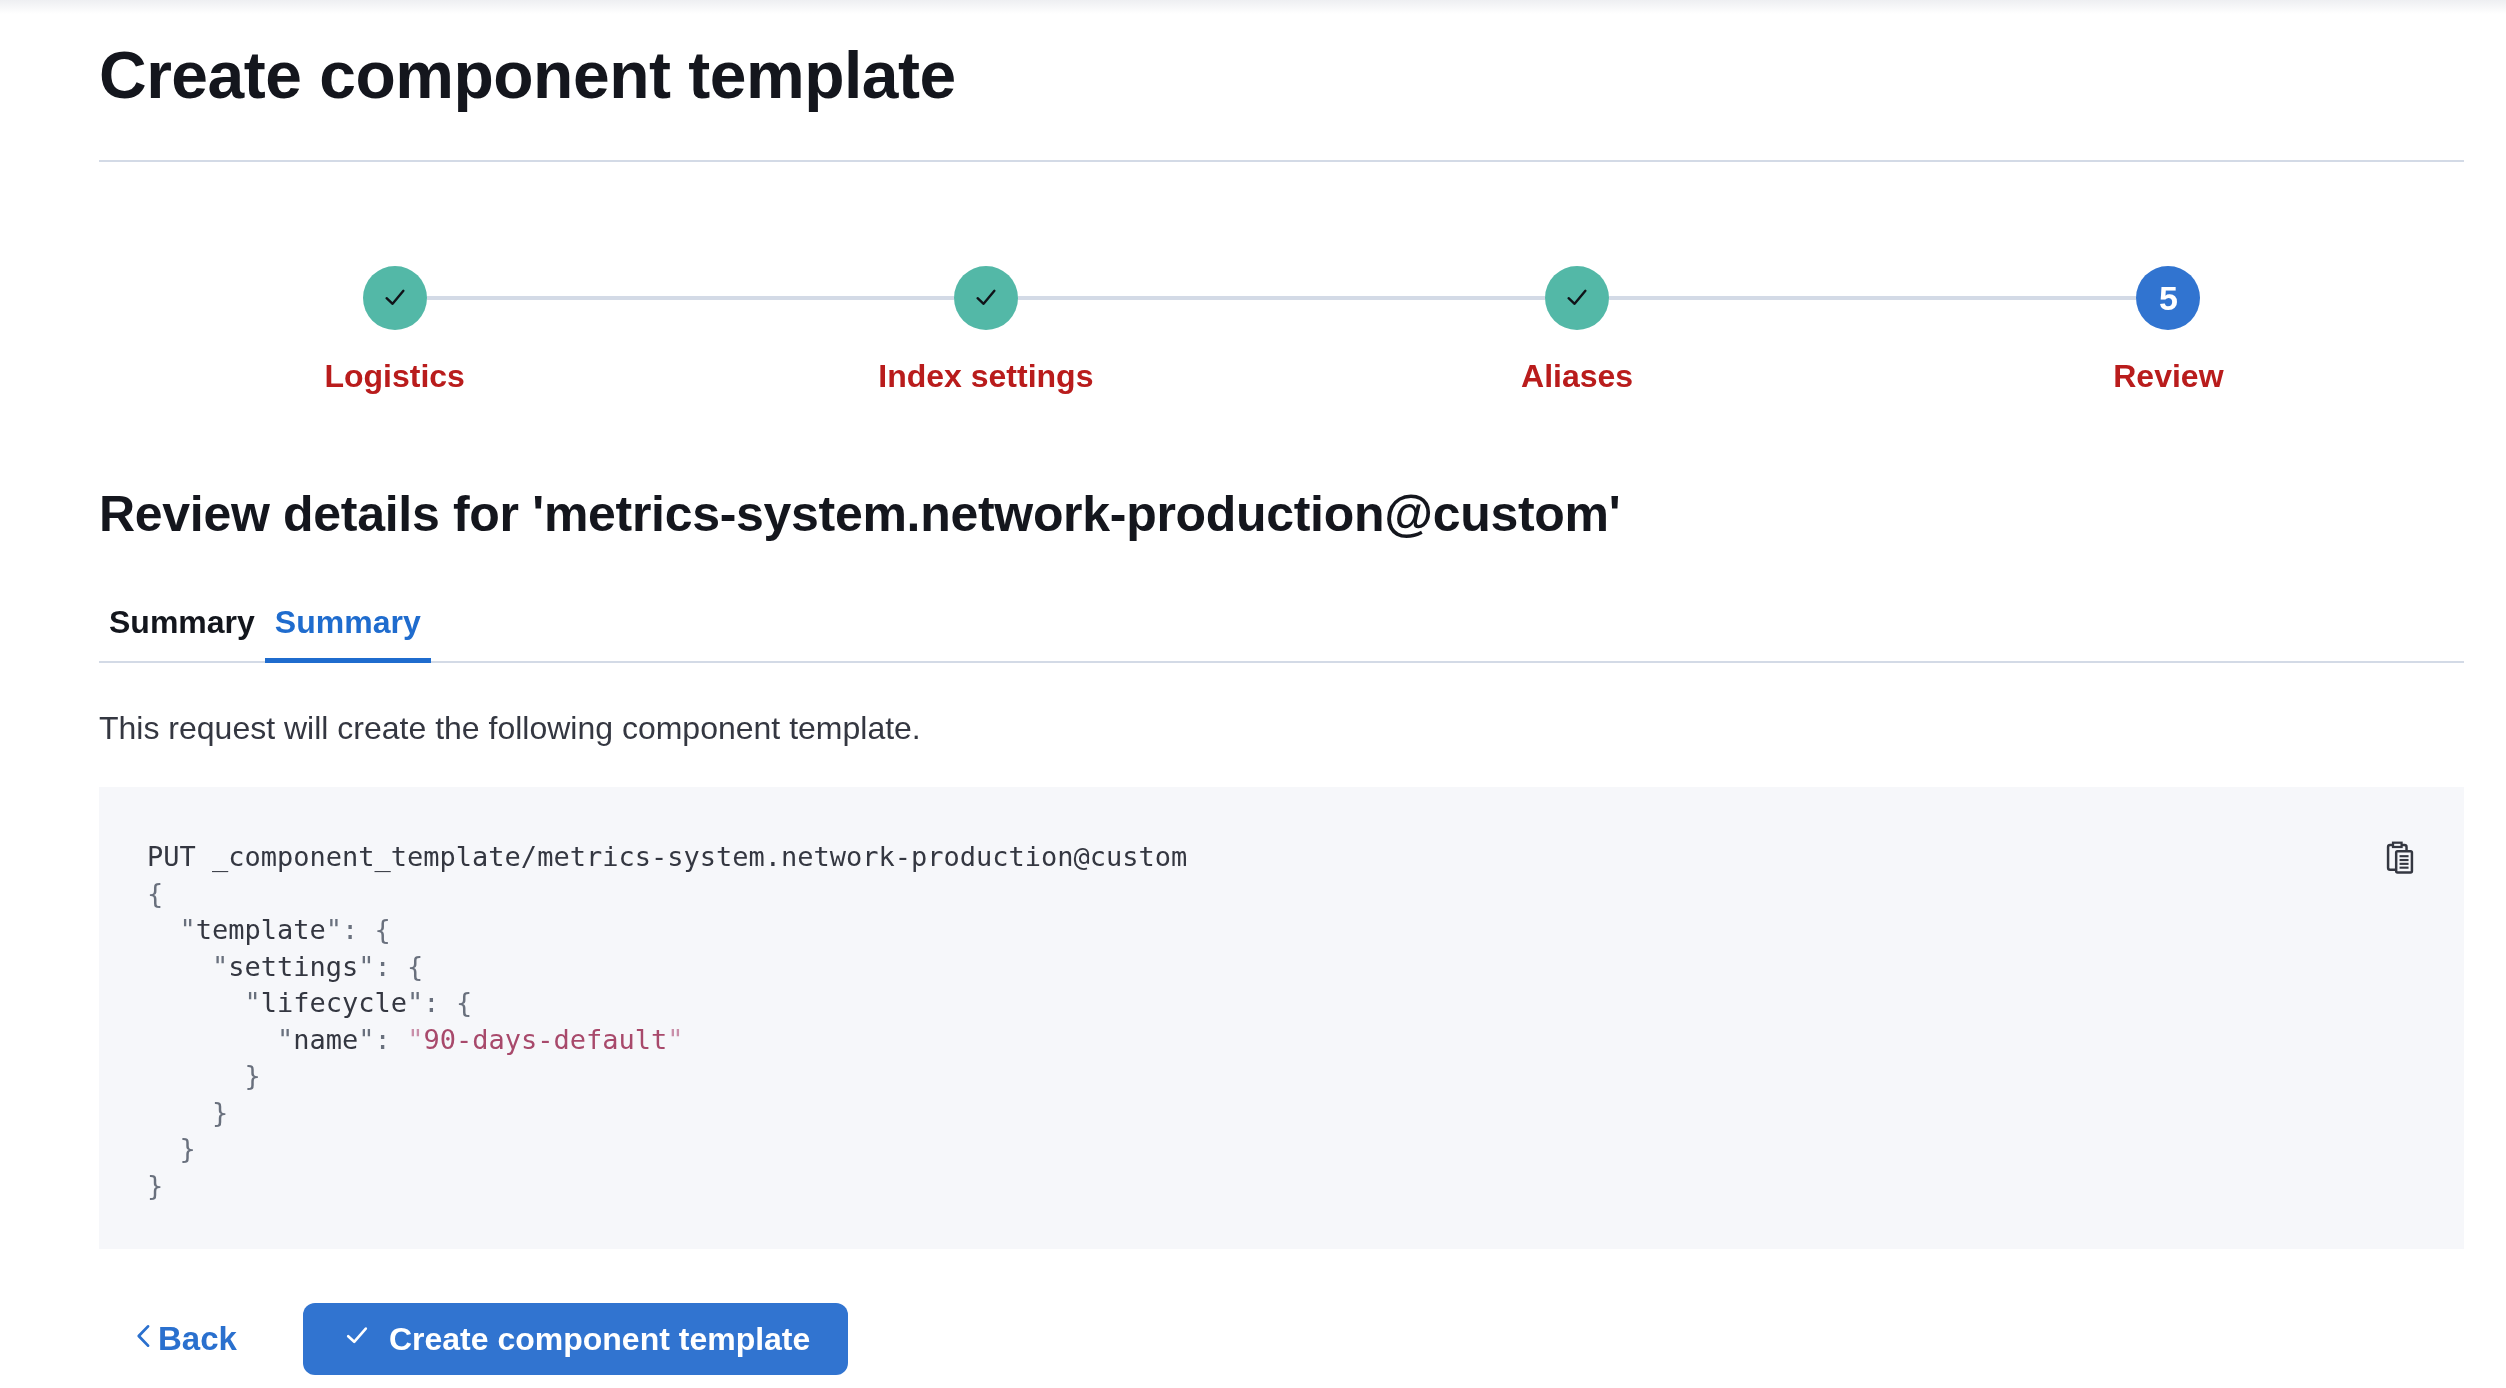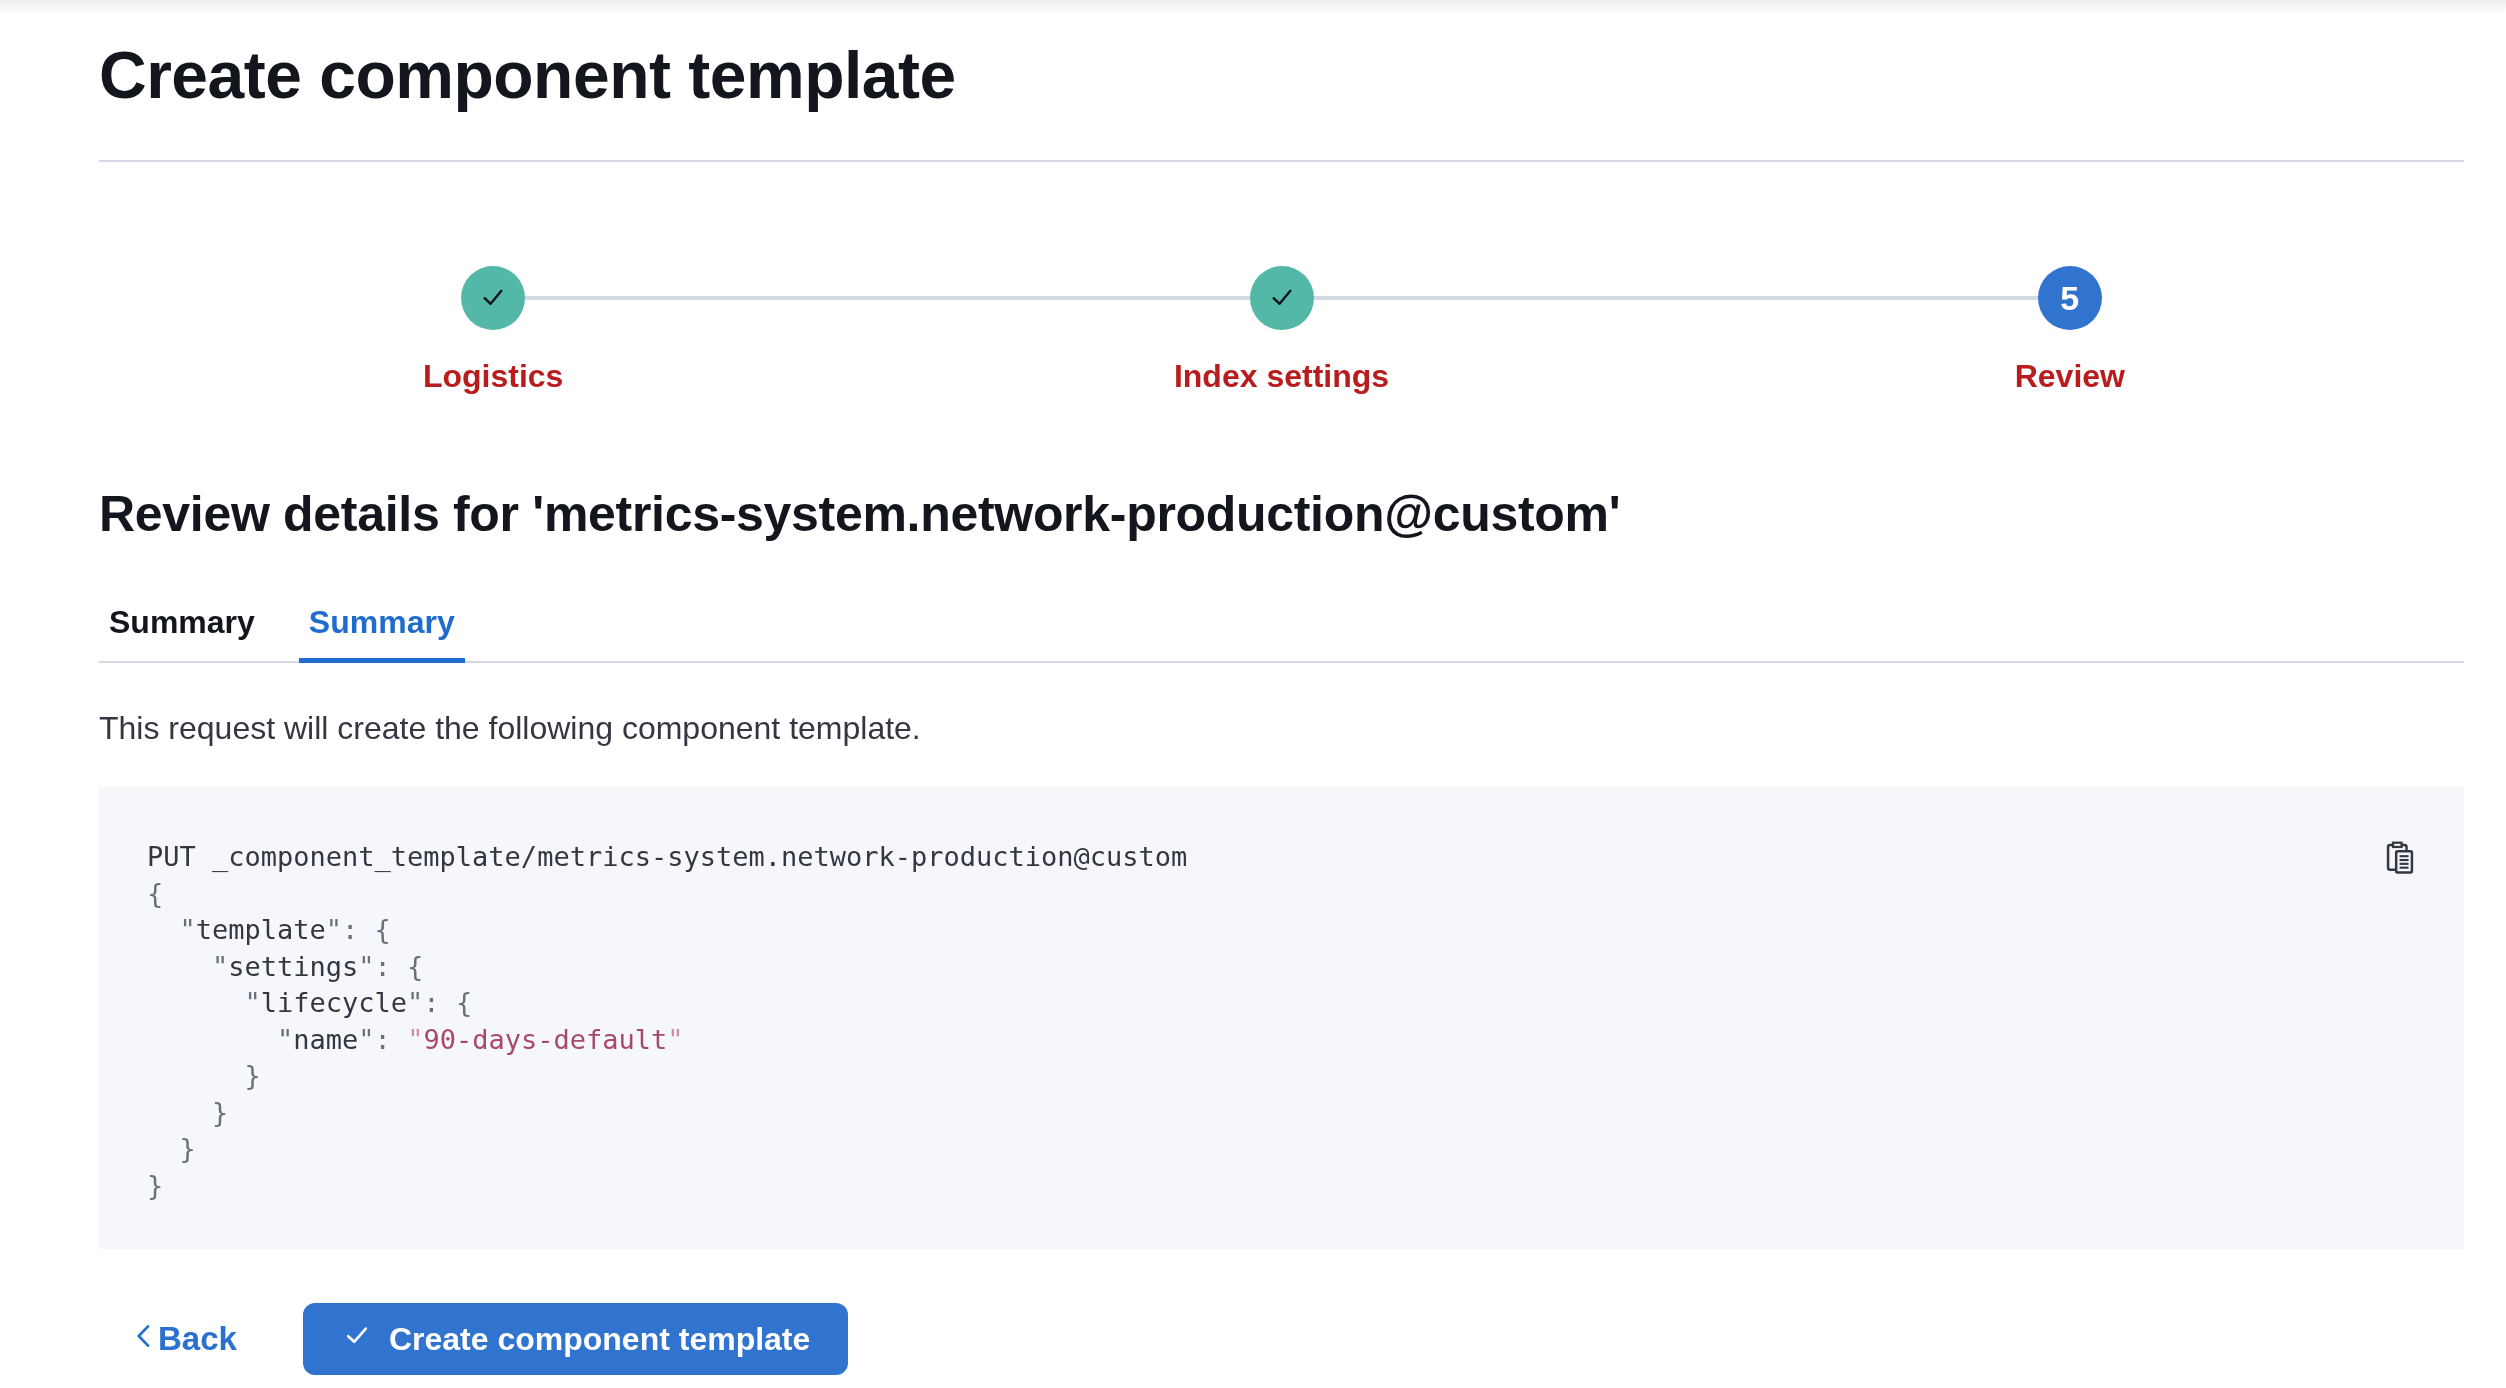--- a/index.html
+++ b/index.html
@@ -52,21 +52,21 @@
 
   
   h2.review-heading {
     margin: 88px 0 0 0;
     font-size: 50px; line-height: 60px; font-weight: 700;
     letter-spacing: -0.3px; color: #14161D;
   }
 
   
   .tabs {
-    display: flex; gap: 34px;
+    display: flex; 
     margin-top: 58px;
     border-bottom: 2px solid #D3DAE6;
   }
   .tab {
     padding: 0 10px 16px 10px;
     margin-bottom: -2px;
     border: none; background: none; cursor: pointer;
     font-family: inherit; font-size: 32px; line-height: 40px; font-weight: 700;
     color: #13161D;
     border-bottom: 5px solid transparent;
@@ -156,20 +156,34 @@
                 <path d="M3.8 8.6 L6.8 11.4 L12.2 4.9" stroke="#101319" stroke-width="1.2" stroke-linecap="round" stroke-linejoin="round"></path>
               </svg>
           </span>
         </span>
         <span class="seg"></span>
       </span>
       <span class="step-label">Index settings</span>
     </button>
 
 
+    <button class="step">
+      <span class="circle-row">
+        <span class="seg"></span>
+        <span class="step-circle complete">
+          <span>
+            <svg width="32" height="32" viewBox="0 0 16 16" fill="none">
+                <path d="M3.8 8.6 L6.8 11.4 L12.2 4.9" stroke="#101319" stroke-width="1.2" stroke-linecap="round" stroke-linejoin="round"></path>
+              </svg>
+          </span>
+        </span>
+        <span class="seg"></span>
+      </span>
+      <span class="step-label">Aliases</span>
+    </button>
 
     <button class="step">
       <span class="circle-row">
         <span class="seg"></span>
         <span class="step-circle current">
           <span class="step-number">5</span>
         </span>
         <span class="seg hidden"></span>
       </span>
       <span class="step-label">Review</span>

